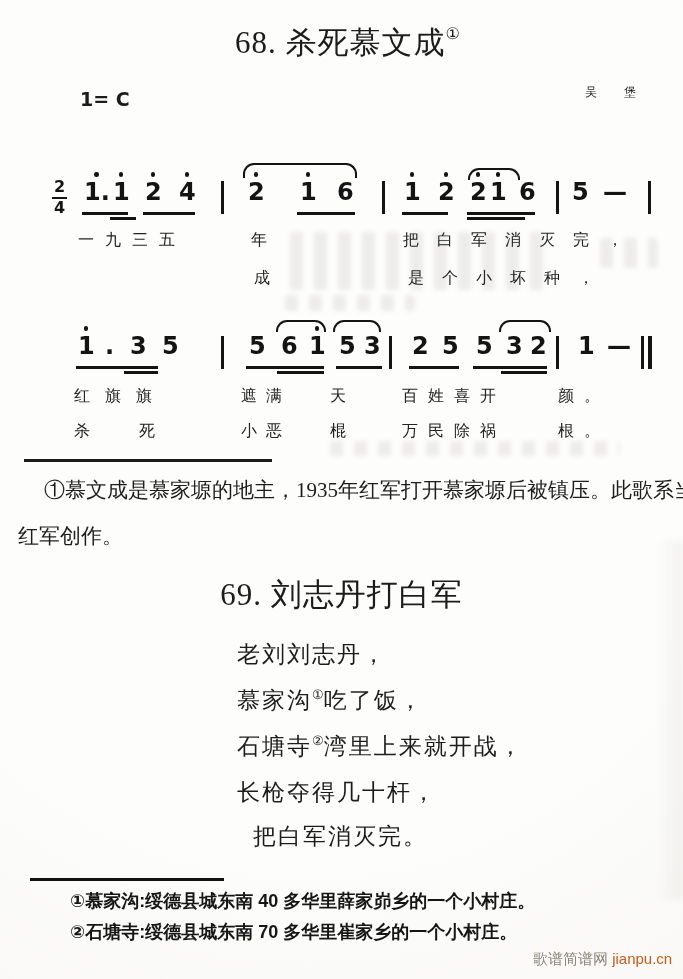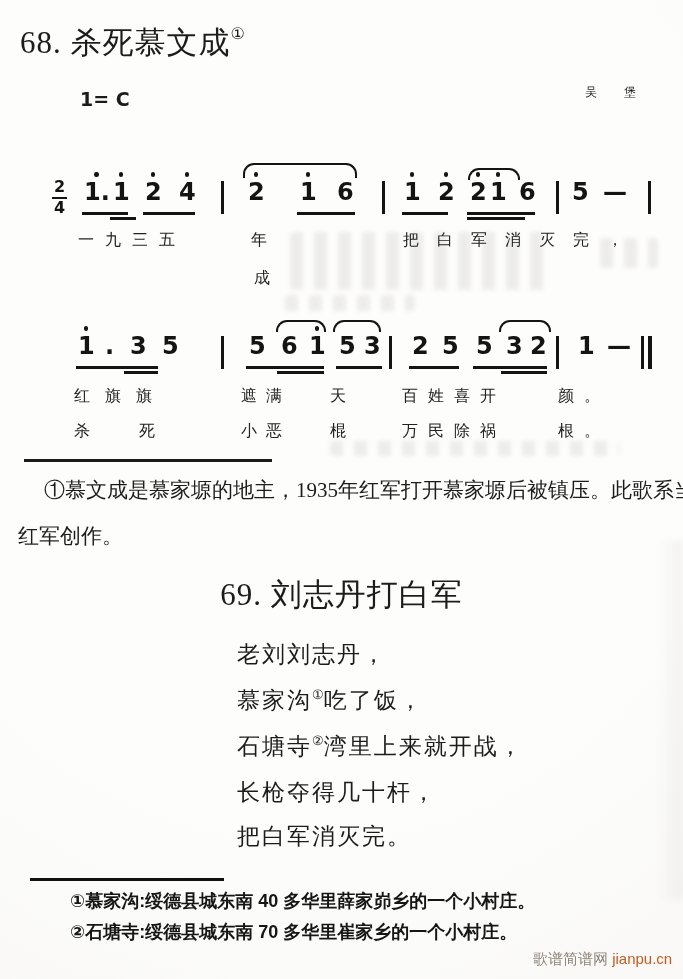--- a/index.html
+++ b/index.html
@@ -4,21 +4,21 @@
 <style>
   html,body{margin:0;padding:0;background:#e8e6e2;}
   .page{
     position:relative;width:683px;height:979px;margin:0 auto;overflow:hidden;
     background:
       radial-gradient(ellipse 120% 90% at 45% 35%, #fdfdfc 55%, #f7f6f3 100%);
     font-family:"Liberation Serif","DejaVu Serif",serif;
     color:#1c1c1c;
   }
   
-  .t68{position:absolute;left:12px;right:0;top:22px;text-align:left;font-size:31px;letter-spacing:1px;white-space:nowrap;padding-left:8px;}
+  .t68{position:absolute;left:4px;right:0;top:22px;text-align:center;font-size:31px;letter-spacing:1px;white-space:nowrap;padding-left:8px;}
   .t68 sup{font-size:16px;vertical-align:14px;letter-spacing:0;}
   .keysig{position:absolute;left:80px;top:88px;font-family:"DejaVu Sans",sans-serif;font-weight:700;font-size:19px;}
   .region{position:absolute;left:585px;top:84px;font-size:12px;letter-spacing:27px;white-space:nowrap;}
   
   .nt{position:absolute;font-family:"DejaVu Sans",sans-serif;font-weight:700;font-size:24px;line-height:1;color:#141414;white-space:nowrap;}
   .hi::before{content:'';position:absolute;left:50%;top:-8px;width:4.5px;height:4.5px;margin-left:-2.5px;border-radius:50%;background:#141414;}
   .bm{position:absolute;height:2.5px;background:#141414;}
   .bar{position:absolute;width:2.5px;height:33px;background:#141414;}
   .slur{position:absolute;height:10px;border:2.5px solid #141414;border-bottom:none;border-radius:11px 11px 0 0;}
   .meter{position:absolute;display:flex;flex-direction:column;align-items:center;font-family:"DejaVu Sans",sans-serif;font-weight:700;font-size:16px;line-height:1;color:#141414;}
@@ -90,20 +90,21 @@
   <div class="bm" style="left:467px;top:212px;width:68px;"></div>
   <div class="bm" style="left:467px;top:217px;width:58px;"></div>
 
   <div class="slur" style="left:243px;top:163px;width:110px;height:13px;"></div>
   <div class="slur" style="left:468px;top:168px;width:48px;"></div>
 
   <span class="lyr" style="left:78px;top:230px;letter-spacing:11px;">一九三五</span>
   <span class="lyr" style="left:251px;top:230px;">年</span>
   <span class="lyr" style="left:403px;top:230px;letter-spacing:18px;">把白军消灭完，</span>
   <span class="lyr" style="left:254px;top:268px;">成</span>
+  <span class="lyr" style="left:408px;top:268px;letter-spacing:18px;">是个小坏种，</span>
 
   <span class="nt hi" style="left:78px;top:334px;">1</span>
   <span class="nt" style="left:105px;top:334px;">.</span>
   <span class="nt" style="left:130px;top:334px;">3</span>
   <span class="nt" style="left:162px;top:334px;">5</span>
   <div class="bar" style="left:221px;top:336px;"></div>
   <span class="nt" style="left:249px;top:334px;">5</span>
   <span class="nt" style="left:281px;top:334px;">6</span>
   <span class="nt hi" style="left:309px;top:334px;">1</span>
   <span class="nt" style="left:339px;top:334px;">5</span>
@@ -148,21 +149,21 @@
   <div class="rule1"></div>
   <div class="fn68a">①慕文成是慕家塬的地主，1935年红军打开慕家塬后被镇压。此歌系当时</div>
   <div class="fn68b">红军创作。</div>
 
   <div class="t69">69. 刘志丹打白军</div>
 
   <div class="v69" style="top:639px;"><span>老刘刘志丹，</span><sup></sup><span></span></div>
   <div class="v69" style="top:685px;"><span>慕家沟</span><sup>①</sup><span>吃了饭，</span></div>
   <div class="v69" style="top:731px;"><span>石塘寺</span><sup>②</sup><span>湾里上来就开战，</span></div>
   <div class="v69" style="top:777px;"><span>长枪夺得几十杆，</span><sup></sup><span></span></div>
-  <div class="v69" style="top:821px;"><span>把白军消灭完。</span><sup></sup><span></span></div>
+  <div class="v69" style="top:821px;margin-left:16px;"><span>把白军消灭完。</span><sup></sup><span></span></div>
 
   <div class="rule2"></div>
   <div class="fn69" style="top:889px;">①慕家沟:绥德县城东南 40 多华里薛家峁乡的一个小村庄。</div>
   <div class="fn69" style="top:920px;">②石塘寺:绥德县城东南 70 多华里崔家乡的一个小村庄。</div>
 
   <div class="wm">
     <span class="site">歌谱简谱网</span>
     <a href="#" class="url" style="color: rgb(199, 92, 30);">jianpu.cn</a>
   </div>
 

